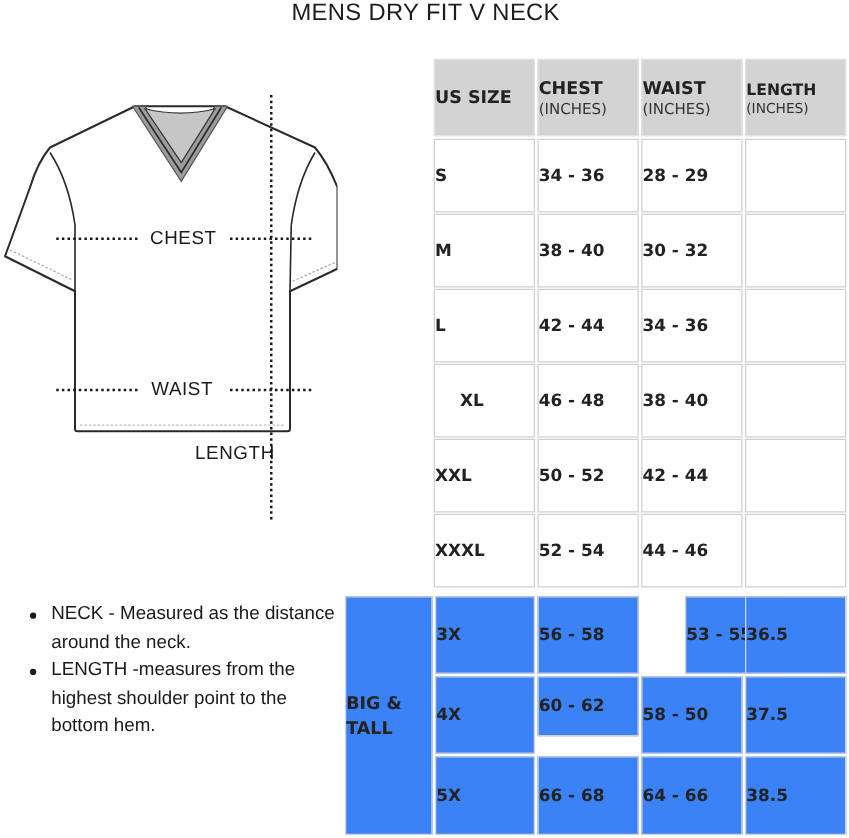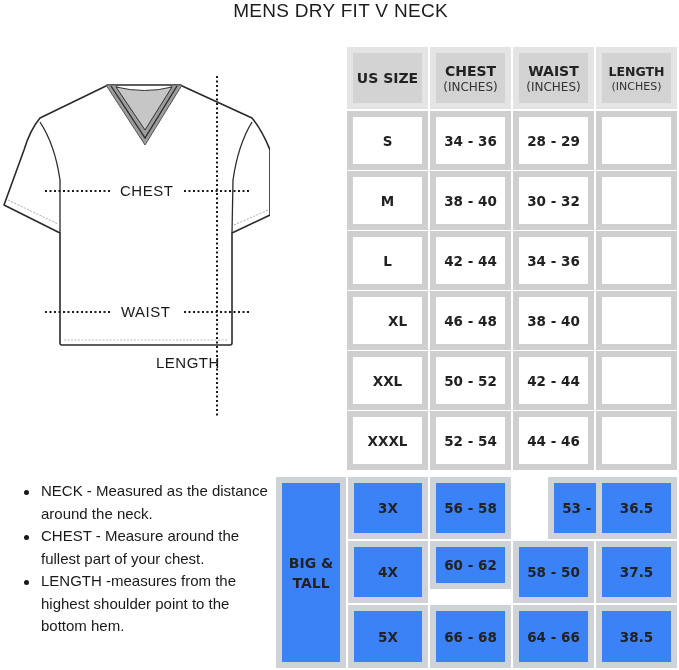--- a/index.html
+++ b/index.html
@@ -26,23 +26,23 @@
     .notes ul { list-style: none; }
     .notes li { position: relative; padding-left: 19px; }
     .notes li::before {
       content: ""; position: absolute; left: 2px; top: 10px;
       width: 5px; height: 5px; border-radius: 50%; background: #1a1a1a;
     }
 
     .table { position: absolute; left: 0; top: 0; }
     .cell {
       position: absolute; display: flex; flex-direction: column;
-      align-items: center; justify-content: center; text-align: center;
+      align-items: flex-start; justify-content: center; text-align: center;
       font-size: 13.5px; font-weight: bold; color: #222;
-      border: 6px solid #b91c1c;
+      border: 1px solid #b91c1c;
       font-family: "DejaVu Sans", sans-serif;
     }
     .cell.hdr { background: #d3d3d3; border-color: #e4e4e4; }
     .cell.reg { background: #ffffff; border-color: #cfcfcf; }
     .cell.bt  { background: #3b82f6; border-color: #cfd2d6; }
     .hdr-main { font-size: 14px; font-weight: bold; }
     .hdr-sub  { font-size: 12px; font-weight: normal; color: #333; margin-top: 1px; }
     .hdr-main.small { font-size: 12.5px; }
     .hdr-sub.small { font-size: 11px; }
     .bt-label { font-size: 14px; line-height: 20px; }
@@ -78,21 +78,20 @@
     <line x1="184" y1="252" x2="250" y2="252" stroke="#1a1a1a" stroke-width="2" stroke-dasharray="2,2.5"></line>
   </svg>
   <div class="shirt-label" style="left:120px; top:123px;">CHEST</div>
   <div class="shirt-label" style="left:121px; top:244px;">WAIST</div>
   <div class="shirt-label" style="left:156px; top:295px; background:transparent;">LENGTH</div>
 </div>
 
 <div class="notes">
   <ul>
     <li>NECK - Measured as the distance around the neck.</li>
-    <li>CHEST - Measure around the fullest part of your chest.</li>
     <li>LENGTH -measures from the highest shoulder point to the bottom hem.</li>
   </ul>
 </div>
 
 <div class="table">
 
   <div class="cell hdr" style="left:347px; top:47px; width:81px; height:62px;">
     <span class="hdr-main">US SIZE</span>
   </div>
   <div class="cell hdr" style="left:430px; top:47px; width:81px; height:62px;">

